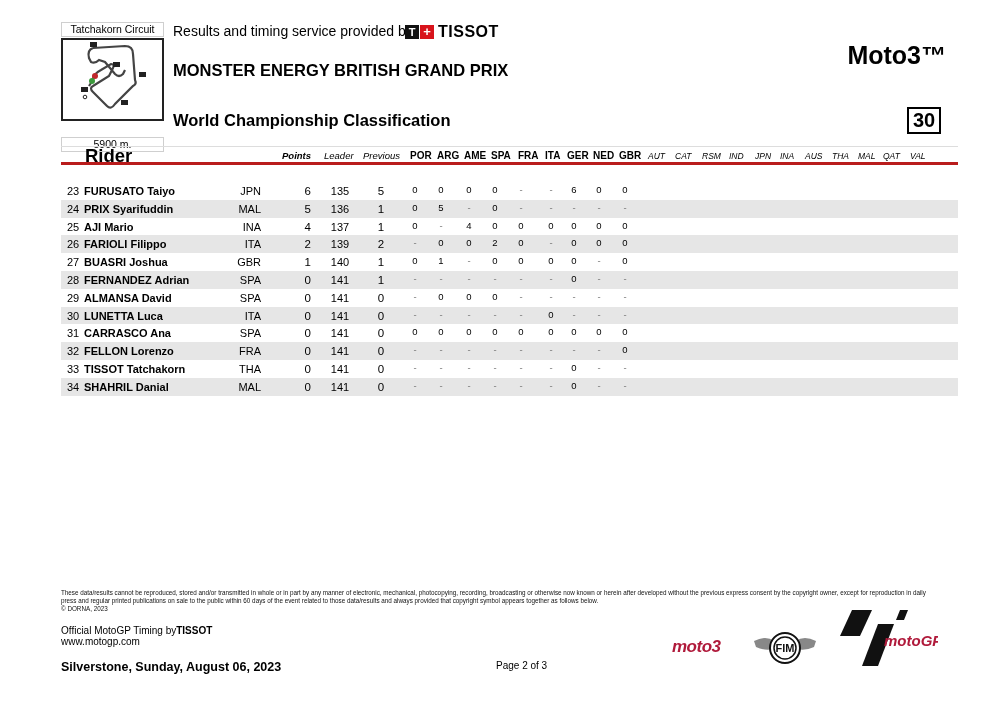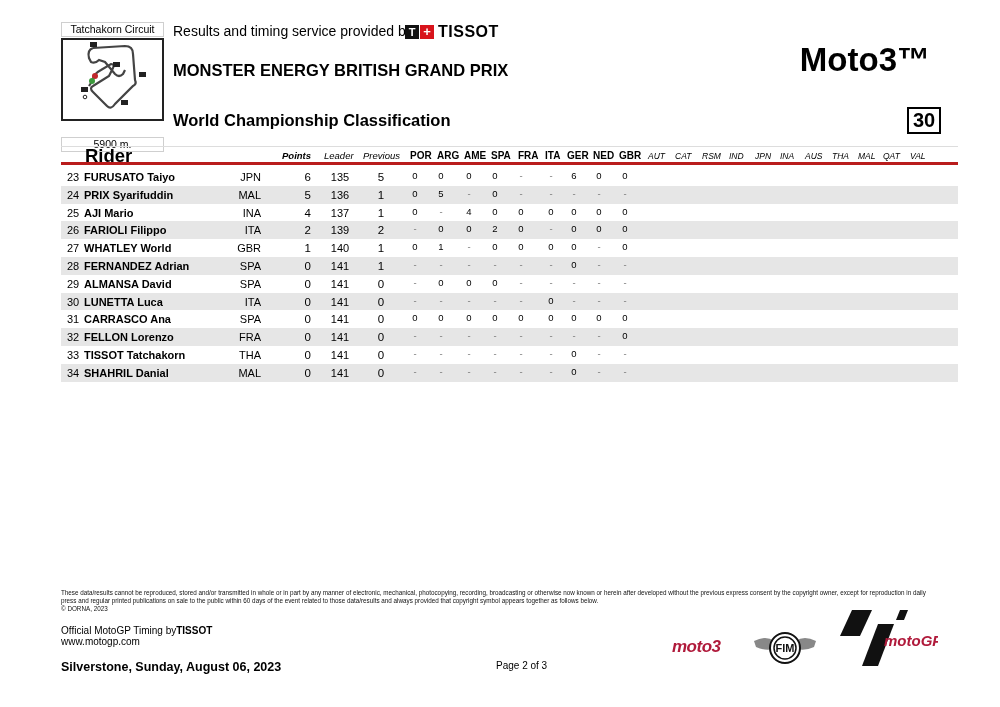--- a/index.html
+++ b/index.html
@@ -12,33 +12,33 @@
   .circuit-length { position: absolute; left: 0; top: 115px; width: 103px; height: 15px; border: 1px solid #cfcfcf; font-size: 10.5px; text-align: center; line-height: 13px; }
 
   .service { position: absolute; left: 173px; top: 23px; font-size: 14px; }
   .tissot-logo { position: absolute; left: 405px; top: 24px; height: 16px; display: flex; align-items: center; gap: 1px; }
   .tissot-t { width: 14px; height: 14px; background: #111; color: #fff; font-weight: bold; font-size: 11px; line-height: 14px; text-align: center; }
   .tissot-cross { width: 14px; height: 14px; background: #d8141c; color: #fff; font-weight: bold; font-size: 13px; line-height: 14px; text-align: center; }
   .tissot-word { font-weight: bold; font-size: 16px; letter-spacing: 0.5px; margin-left: 3px; }
 
   .event-title { position: absolute; left: 173px; top: 61px; font-size: 16.5px; font-weight: bold; }
   .doc-title { position: absolute; left: 173px; top: 111px; font-size: 16.5px; font-weight: bold; }
-  .category { position: absolute; right: 70px; top: 41px; font-size: 33px; font-weight: bold; }
+  .category { position: absolute; right: 54px; top: 41px; font-size: 25px; font-weight: bold; }
   .round-box { position: absolute; left: 907px; top: 107px; width: 34px; height: 27px; border: 2px solid #000; font-size: 20px; font-weight: bold; text-align: center; line-height: 23px; }
 
   .table { position: absolute; left: 61px; top: 146px; width: 897px; }
   .thead { position: relative; height: 19px; border-top: 1px solid #ddd; border-bottom: 3px solid #b91c1c; }
   .th { position: absolute; top: 3px; font-size: 9.5px; font-style: italic; }
   .th.race { font-style: normal; font-weight: bold; font-size: 10px; top: 3px; }
   .th.future { font-style: italic; font-size: 8.5px; top: 4px; }
   .th.rider { font-size: 18.5px; font-weight: bold; font-style: normal; top: -2px; left: 24px; }
 
   .row { position: relative; height: 17.8px; font-size: 11px; }
   .row.alt { background: #e6e6e6; }
-  .tbody { margin-top: 3px; }
+  .tbody { margin-top: 17px; }
   .cell { position: absolute; top: 3px; }
   .pos { left: 6px; width: 16px; }
   .name { left: 23px; font-weight: bold; }
   .nat { left: 170px; width: 30px; text-align: right; }
   .pts { left: 230px; width: 20px; text-align: right; font-size: 11.5px; }
   .lead { left: 268px; width: 22px; text-align: center; }
   .prev { left: 310px; width: 20px; text-align: center; font-size: 11.5px; }
   .race-cell { width: 24px; text-align: center; font-size: 9.5px; top: 2px; }
   .race-cell.dash { color: #777; }
 
@@ -180,21 +180,21 @@
         <span class="cell race-cell" style="left: 396px;">0</span>
         <span class="cell race-cell" style="left: 422px;">2</span>
         <span class="cell race-cell" style="left: 448px;">0</span>
         <span class="cell race-cell dash" style="left: 478px;">-</span>
         <span class="cell race-cell" style="left: 501px;">0</span>
         <span class="cell race-cell" style="left: 526px;">0</span>
         <span class="cell race-cell" style="left: 552px;">0</span>
       </div>
       <div class="row">
         <span class="cell pos">27</span>
-        <span class="cell name">WHATLEY World</span>
+        <span class="cell name">BUASRI Joshua</span>
         <span class="cell nat">GBR</span>
         <span class="cell pts">1</span>
         <span class="cell lead">140</span>
         <span class="cell prev">1</span>
         <span class="cell race-cell" style="left: 342px;">0</span>
         <span class="cell race-cell" style="left: 368px;">1</span>
         <span class="cell race-cell dash" style="left: 396px;">-</span>
         <span class="cell race-cell" style="left: 422px;">0</span>
         <span class="cell race-cell" style="left: 448px;">0</span>
         <span class="cell race-cell" style="left: 478px;">0</span>

